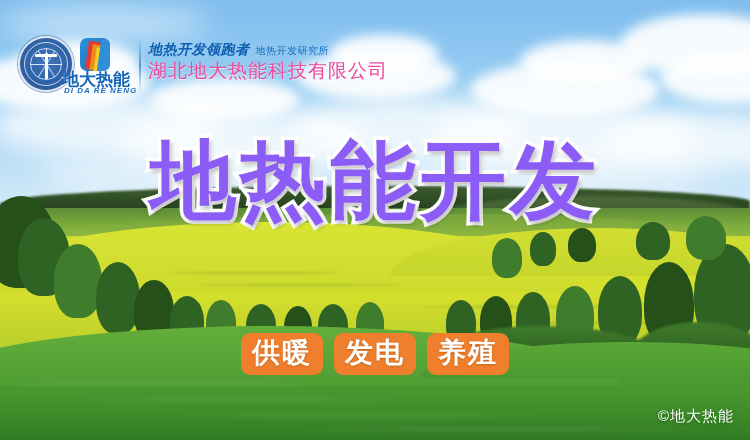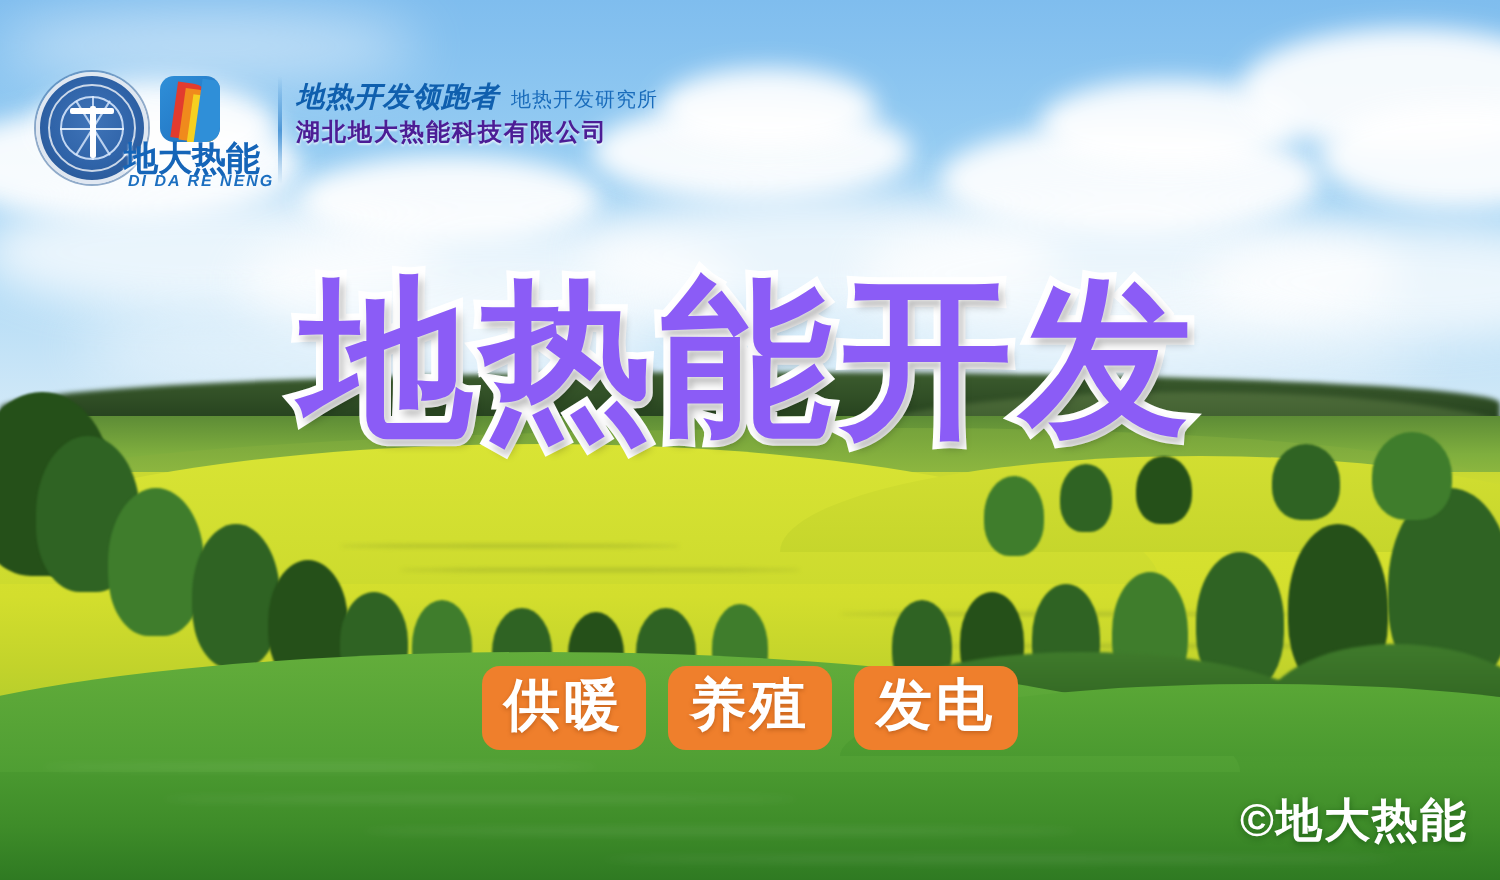--- a/index.html
+++ b/index.html
@@ -183,21 +183,21 @@
   }
   .hdr-l1 .uni{
     font-size:14px;font-weight:bold;font-style:italic;color:#0f5fae;
     letter-spacing:.5px;
   }
   .hdr-l1 .inst{
     font-size:10px;color:#1a6cbb;margin-left:6px;letter-spacing:.5px;
   }
   .hdr-l2{
     position:absolute;left:148px;top:58px;white-space:nowrap;
-    font-size:12px;font-weight:bold;color:#4c1d95;letter-spacing:1px;
+    font-size:19px;font-weight:normal;color:#ec4899;letter-spacing:1px;
     text-shadow:0 1px 1px rgba(255,255,255,.7);
   }
   .hdr-l3{
     position:absolute;left:149px;top:80px;white-space:nowrap;
     font-size:8px;font-weight:bold;color:#1c6fc0;letter-spacing:.4px;
   }
 
   
   .main-title{
     position:absolute;left:0;top:134px;width:750px;
@@ -235,21 +235,21 @@
     padding:6px 11px 8px;
     border-radius:9px;
     letter-spacing:2px;
     text-shadow:0 1px 2px rgba(120,50,0,.35);
     white-space:nowrap;
   }
 
   
   .watermark{
     position:absolute;right:16px;bottom:14px;
-    font-size:23px;font-weight:bold;color:#ffffff;letter-spacing:1px;
+    font-size:15px;font-weight:normal;color:#ffffff;letter-spacing:1px;
     text-shadow:0 1px 3px rgba(0,60,0,.5);
     white-space:nowrap;
   }
 </style>
 </head>
 <body>
 
 <div id="banner">
 
   <div class="sky">
@@ -357,19 +357,19 @@
       <span class="uni">地热开发领跑者</span><span class="inst">地热开发研究所</span>
     </div>
     <div class="hdr-l2">湖北地大热能科技有限公司</div>
   </div>
 
   <div class="main-title">地热能开发</div>
 
 
   <div class="tags">
     <div class="tag">供暖</div>
+    <div class="tag">发电</div>
     <div class="tag">养殖</div>
-    <div class="tag">发电</div>
   </div>
 
   <div class="watermark">©地大热能</div>
 
 </div>
 
 </body></html>

